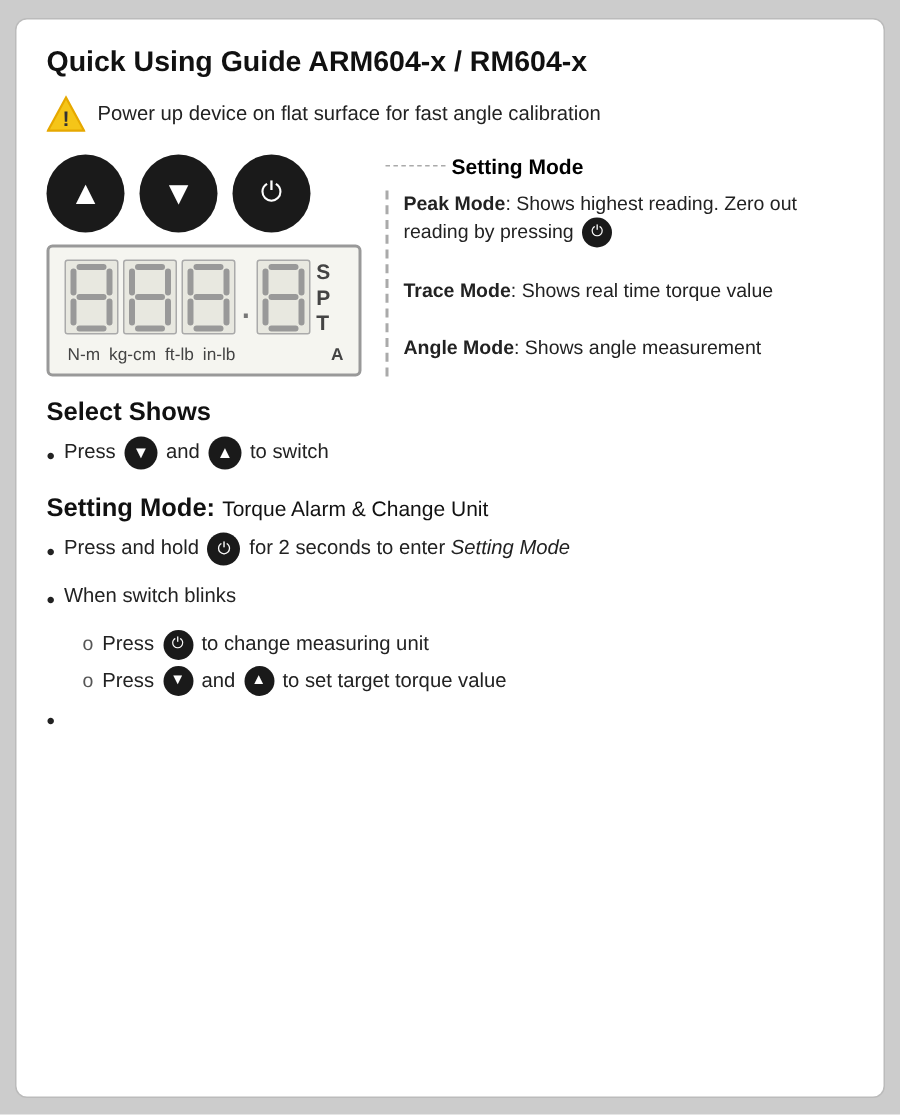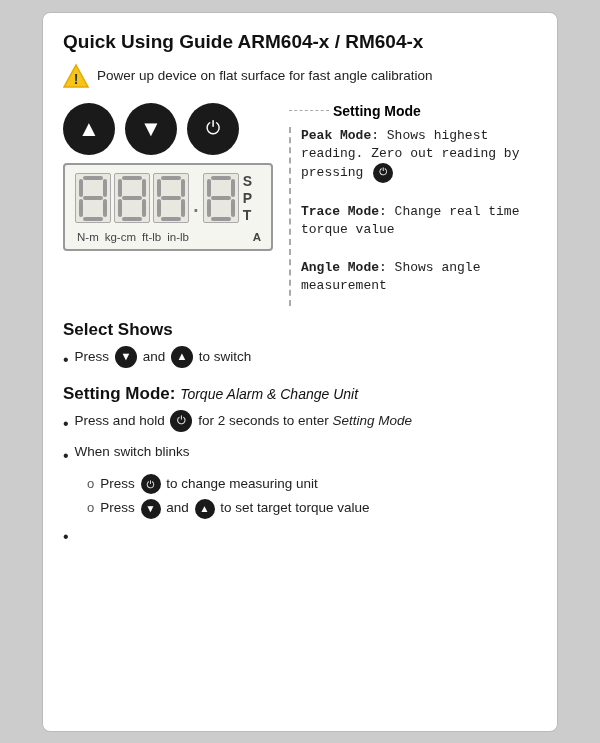--- a/index.html
+++ b/index.html
@@ -10,21 +10,21 @@
       display: flex;
       justify-content: center;
       align-items: center;
       min-height: 100vh;
     }
 
     .card {
       background: #fff;
       border: 1px solid #bbb;
       border-radius: 8px;
-      width: 516px;
+      width: 580px;
       min-height: 720px;
       padding: 18px 20px 20px 20px;
     }
 
     .title {
       font-size: 19px;
       font-weight: bold;
       margin-bottom: 10px;
       color: #111;
     }
@@ -137,21 +137,20 @@
       padding-top: 0px;
       position: relative;
     }
 
     .annotation {
       margin-bottom: 10px;
       font-size: 13px;
       color: #222;
       line-height: 1.4;
       position: relative;
-      font-family: Liberation Mono, monospace;
     }
 
     .annotation .label {
       font-weight: bold;
     }
 
     .annotations-block {
       border-left: 2px dashed #aaa;
       padding-left: 10px;
       display: flex;
@@ -347,21 +346,21 @@
         <span style="display:inline-block;width:40px;border-top:1.5px dashed #aaa;"></span>
         <span>Setting Mode</span>
       </div>
 
       <div class="annotations-block">
         <div class="annotation">
           <span class="label">Peak Mode</span><span>: Shows highest reading. Zero out reading by pressing </span>
           <span class="inline-icon small">⏻</span>
         </div>
         <div class="annotation">
-          <span class="label">Trace Mode</span><span>: Change real time torque value</span>
+          <span class="label">Trace Mode</span><span>: Shows real time torque value</span>
         </div>
         <div class="annotation">
           <span class="label">Angle Mode</span><span>: Shows angle measurement</span>
         </div>
       </div>
     </div>
   </div>
 
   <div class="section">
     <div class="section-title">Select Shows</div>
@@ -371,21 +370,21 @@
         Press <span class="inline-icon">▼</span>
         and <span class="inline-icon">▲</span>
         to switch
       </span>
     </div>
   </div>
 
   <div class="section">
     <div class="section-title">
       <span>Setting Mode:</span>
-      <span style="font-weight:normal;font-size:14px;font-style:italic;">Torque Alarm &amp; Change Unit</span>
+      <span style="font-weight:normal;font-size:14px;">Torque Alarm &amp; Change Unit</span>
     </div>
 
     <div class="bullet-item">
       <span class="bullet-dot">•</span>
       <span>
         Press and hold <span class="inline-icon">⏻</span>
         for 2 seconds to enter <span class="italic-text">Setting Mode</span>
       </span>
     </div>
 

